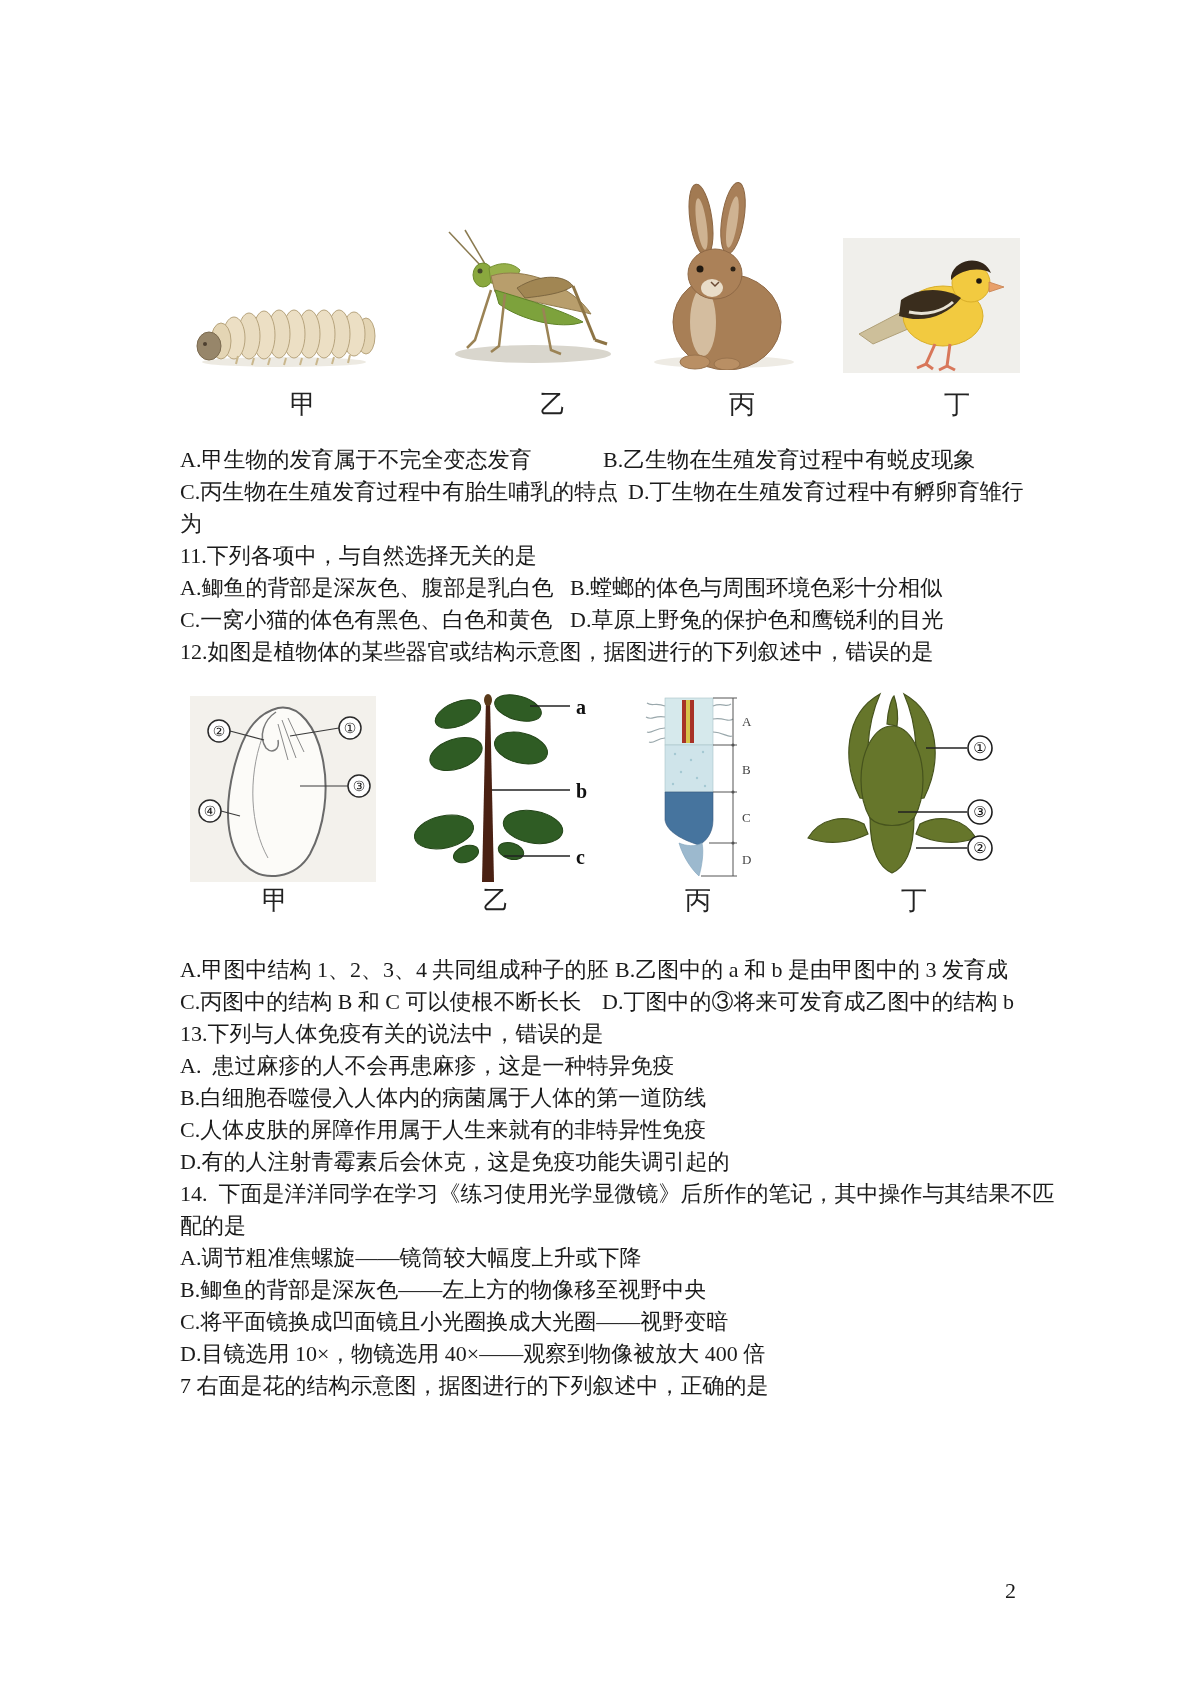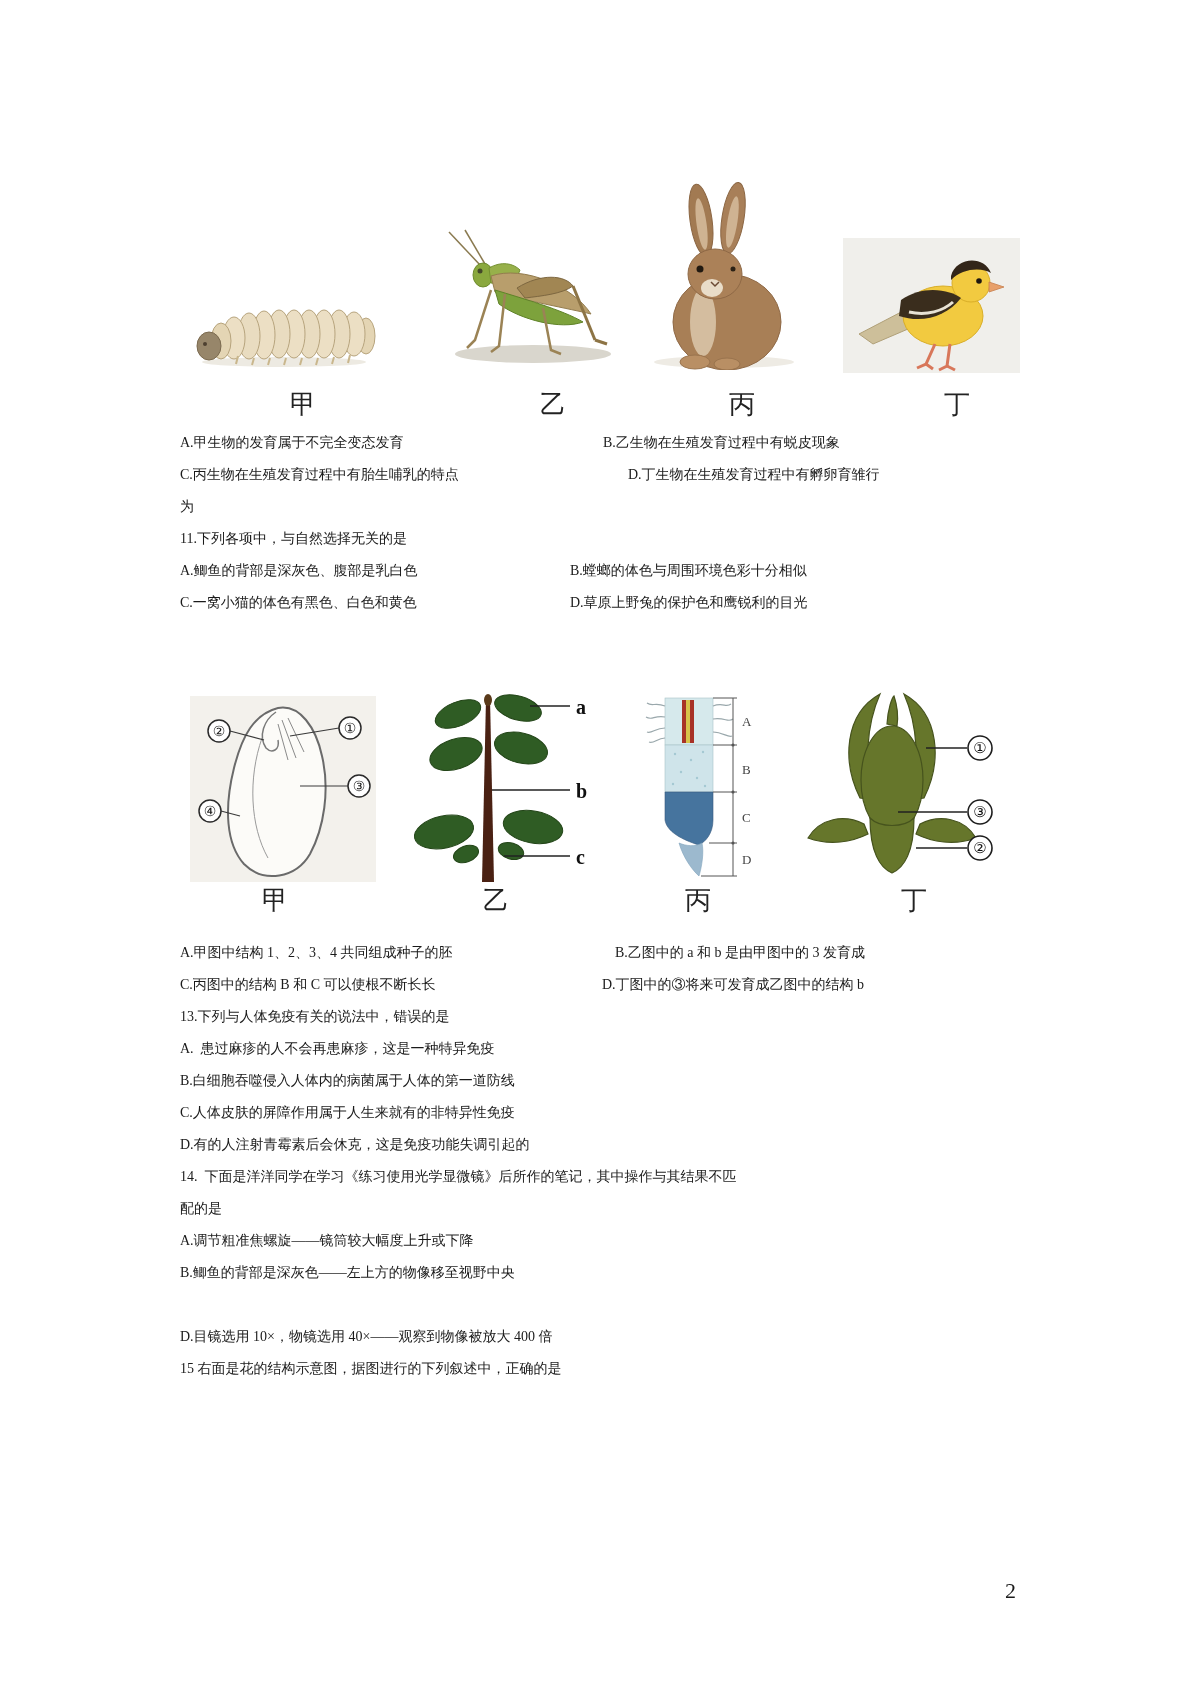--- a/index.html
+++ b/index.html
@@ -1,18 +1,18 @@
 <!DOCTYPE html>
 <html><head>
 <meta charset="utf-8">
 <style>
   html,body{margin:0;padding:0;background:#ffffff;}
   .page{position:relative;width:1200px;height:1698px;background:#ffffff;overflow:hidden;
         font-family:"Liberation Serif","DejaVu Serif",serif;color:#1a1a1a;}
-  .t{position:absolute;font-size:14px;line-height:26px;white-space:pre;color:#1a1a1a;}
+  .t{position:absolute;font-size:22px;line-height:26px;white-space:pre;color:#1a1a1a;margin-top:17px;}
   .flabel{position:absolute;font-size:26px;line-height:30px;color:#222;}
   .fig{position:absolute;}
   .fig svg{display:block;width:100%;height:100%;}
   .pageno{position:absolute;font-size:22px;color:#1a1a1a;}
 </style>
 </head>
 <body>
 
 <div class="page">
 
@@ -123,20 +123,21 @@
   <span class="t" style="left:180px;top:430px">A.甲生物的发育属于不完全变态发育</span>
   <span class="t" style="left:603px;top:430px">B.乙生物在生殖发育过程中有蜕皮现象</span>
   <span class="t" style="left:180px;top:462px">C.丙生物在生殖发育过程中有胎生哺乳的特点</span>
   <span class="t" style="left:628px;top:462px">D.丁生物在生殖发育过程中有孵卵育雏行</span>
   <span class="t" style="left:180px;top:494px">为</span>
   <span class="t" style="left:180px;top:526px">11.下列各项中，与自然选择无关的是</span>
   <span class="t" style="left:180px;top:558px">A.鲫鱼的背部是深灰色、腹部是乳白色</span>
   <span class="t" style="left:570px;top:558px">B.螳螂的体色与周围环境色彩十分相似</span>
   <span class="t" style="left:180px;top:590px">C.一窝小猫的体色有黑色、白色和黄色</span>
   <span class="t" style="left:570px;top:590px">D.草原上野兔的保护色和鹰锐利的目光</span>
+  <span class="t" style="left:180px;top:622px">12.如图是植物体的某些器官或结构示意图，据图进行的下列叙述中，错误的是</span>
 
   <div class="fig" style="left:190px;top:696px;width:186px;height:186px">
     <svg viewBox="0 0 186 186">
       <rect x="0" y="0" width="186" height="186" fill="#f3f1ec"></rect>
       <path d="M88,12 C64,18 52,40 44,72 C34,112 36,148 54,168 C74,188 106,182 120,158 C134,132 140,94 132,60 C126,32 110,8 88,12 Z" fill="#fcfbf8" stroke="#6a6a6a" stroke-width="2"></path>
       <path d="M86,16 C74,24 68,40 76,52 C82,58 90,54 88,44" fill="none" stroke="#7a7a7a" stroke-width="1.5"></path>
       <g stroke="#8a8a8a" stroke-width="1" fill="none">
         <path d="M92,24 L106,62"></path>
           <path d="M98,22 L114,56"></path>
           <path d="M88,28 L98,64"></path>
@@ -271,17 +272,18 @@
   <span class="t" style="left:602px;top:972px">D.丁图中的③将来可发育成乙图中的结构 b</span>
   <span class="t" style="left:180px;top:1004px">13.下列与人体免疫有关的说法中，错误的是</span>
   <span class="t" style="left:180px;top:1036px">A.  患过麻疹的人不会再患麻疹，这是一种特异免疫</span>
   <span class="t" style="left:180px;top:1068px">B.白细胞吞噬侵入人体内的病菌属于人体的第一道防线</span>
   <span class="t" style="left:180px;top:1100px">C.人体皮肤的屏障作用属于人生来就有的非特异性免疫</span>
   <span class="t" style="left:180px;top:1132px">D.有的人注射青霉素后会休克，这是免疫功能失调引起的</span>
   <span class="t" style="left:180px;top:1164px">14.  下面是洋洋同学在学习《练习使用光学显微镜》后所作的笔记，其中操作与其结果不匹</span>
   <span class="t" style="left:180px;top:1196px">配的是</span>
   <span class="t" style="left:180px;top:1228px">A.调节粗准焦螺旋——镜筒较大幅度上升或下降</span>
   <span class="t" style="left:180px;top:1260px">B.鲫鱼的背部是深灰色——左上方的物像移至视野中央</span>
+  <span class="t" style="left:180px;top:1292px">C.将平面镜换成凹面镜且小光圈换成大光圈——视野变暗</span>
   <span class="t" style="left:180px;top:1324px">D.目镜选用 10×，物镜选用 40×——观察到物像被放大 400 倍</span>
-  <span class="t" style="left:180px;top:1356px">15 右面是花的结构示意图，据图进行的下列叙述中，正确的是</span>
+  <span class="t" style="left:180px;top:1356px">7 右面是花的结构示意图，据图进行的下列叙述中，正确的是</span>
 
   <span class="pageno" style="left:1005px;top:1578px">2</span>
 </div>
 
 </body></html>

